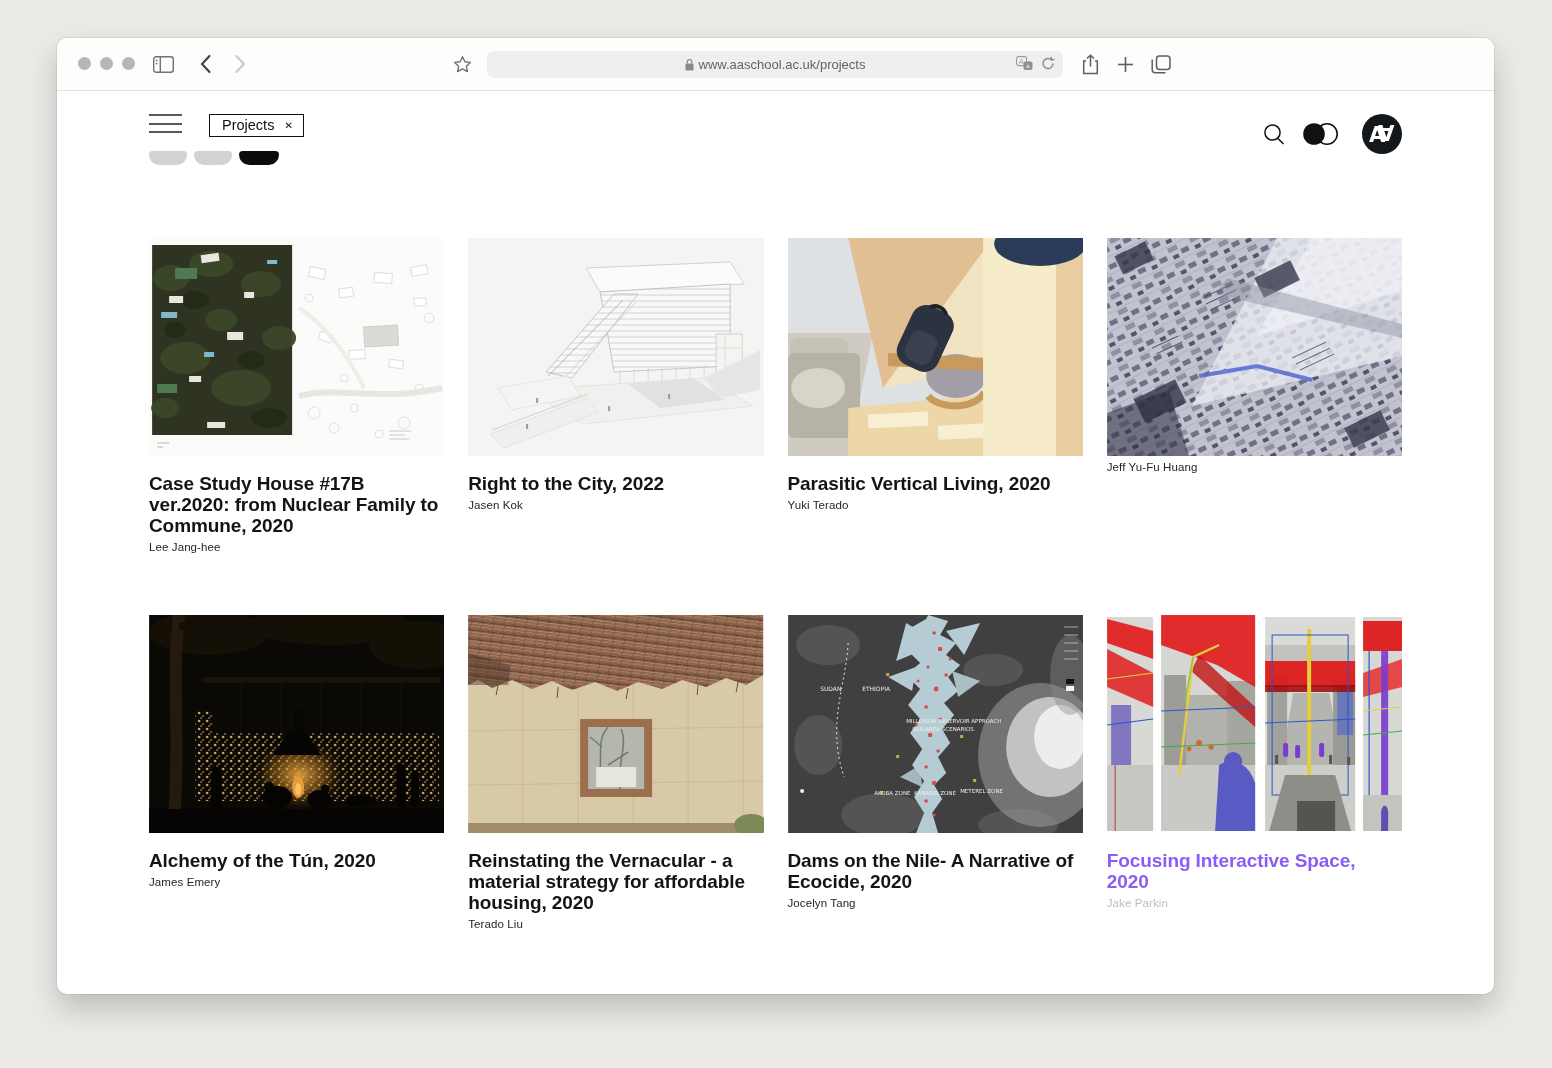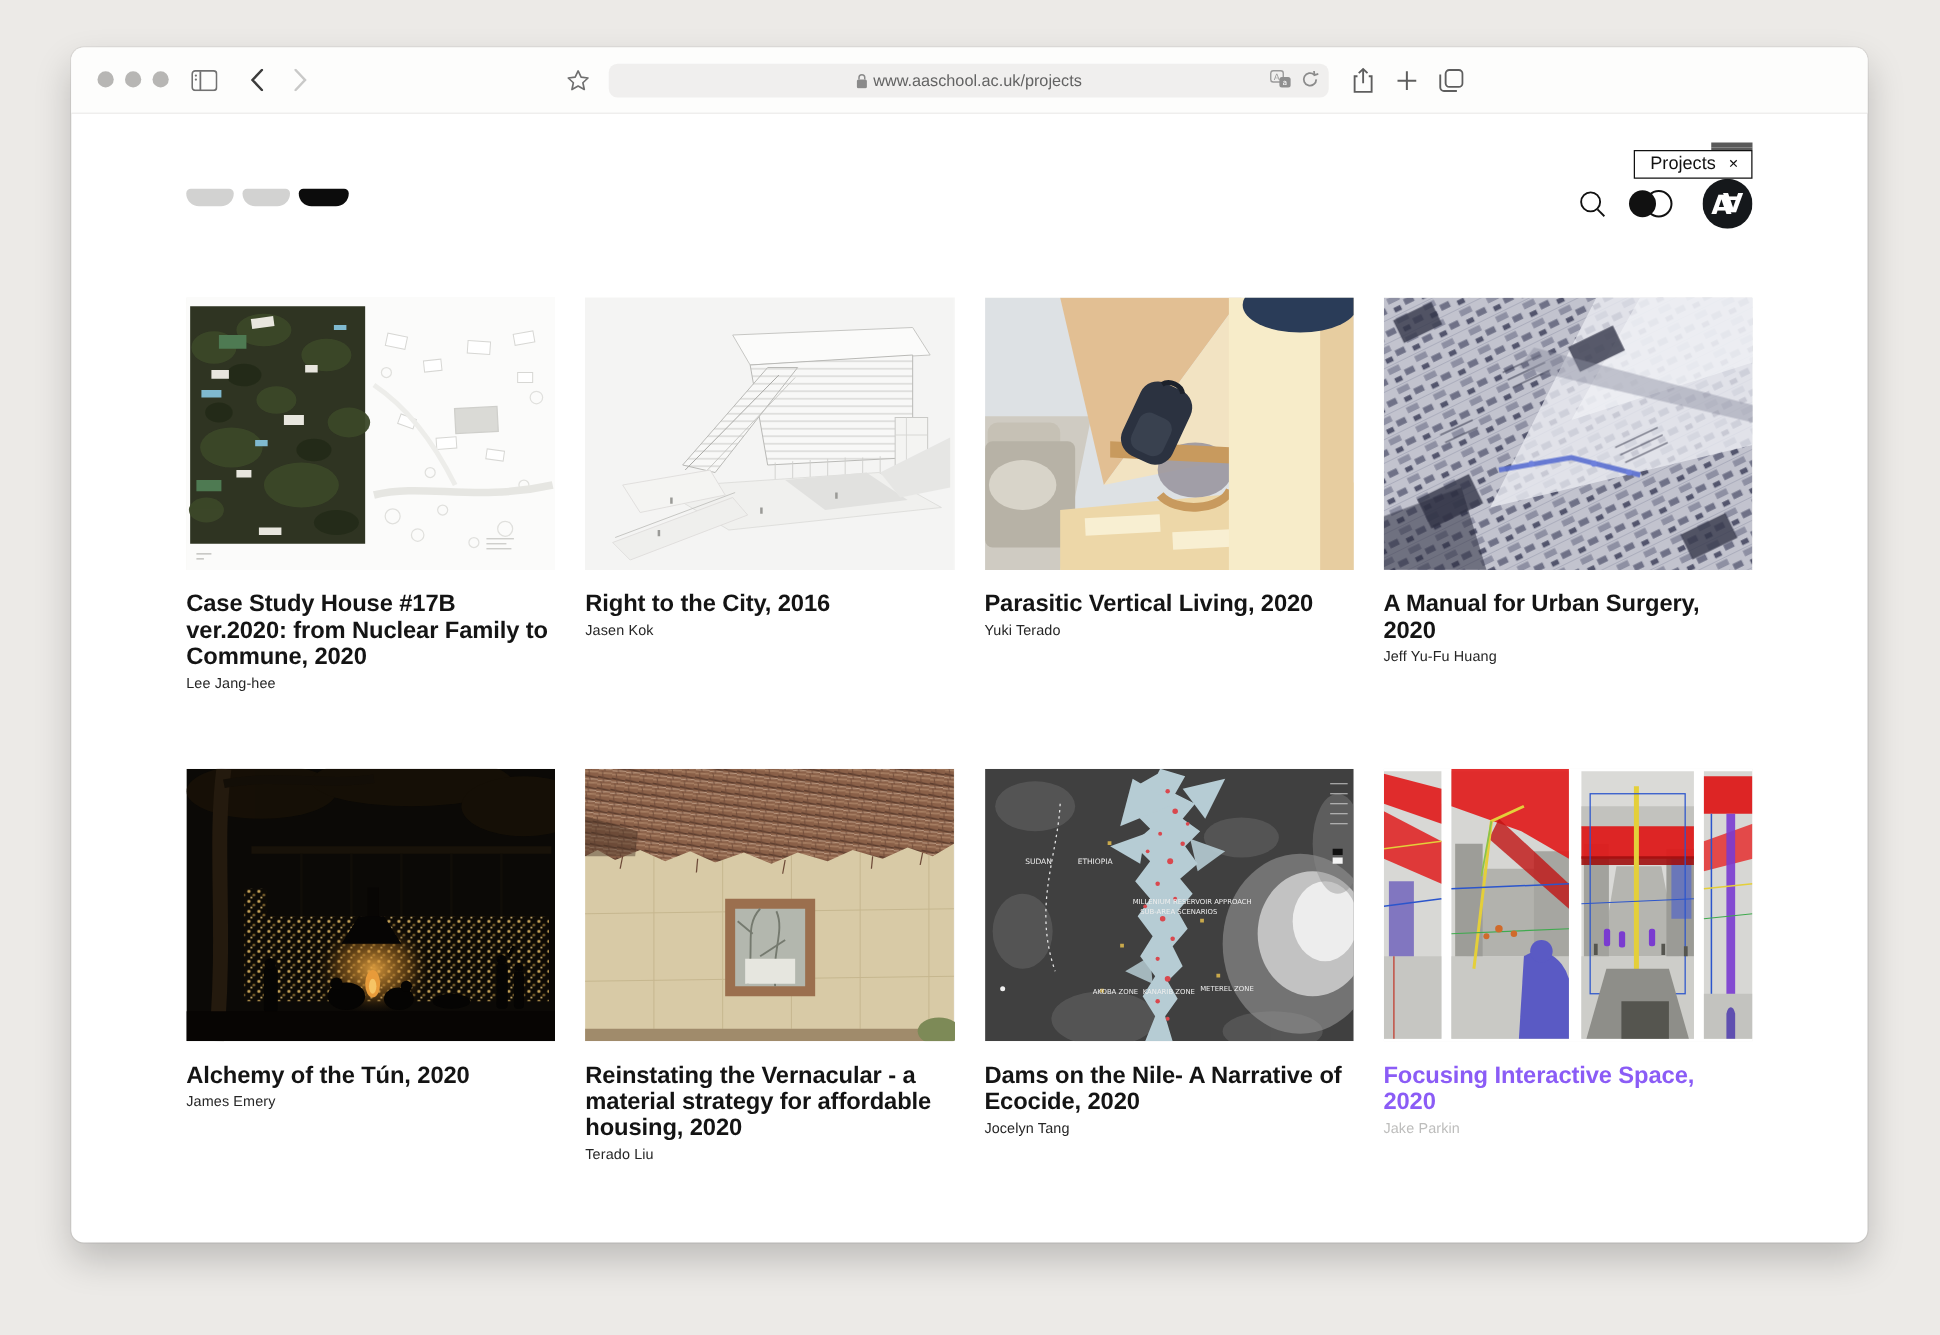--- a/index.html
+++ b/index.html
@@ -21,21 +21,21 @@
   .tl{position:absolute;top:19px;width:13px;height:13px;border-radius:50%;background:#b7b6b4;}
   .tb-ico{position:absolute;top:14px;width:24px;height:24px;display:flex;align-items:center;justify-content:center;}
   .urlfield{
     position:absolute;left:430px;top:13px;width:576px;height:27px;
     background:#f0efee;border-radius:7px;display:flex;align-items:center;justify-content:center;
     color:#636363;font-size:13px;gap:5px;
   }
   .urlfield .side-icons{position:absolute;right:8px;top:5px;display:flex;gap:8px;align-items:center;}
   
   .page{position:relative;height:903px;padding:0 92px;box-sizing:border-box;overflow:hidden;border-radius:0 0 10px 10px;}
-  .site-header{display:flex;align-items:flex-end;padding-top:23px;height:26px;flex-direction:column;}
+  .site-header{display:flex;align-items:flex-start;padding-top:23px;height:26px;}
   .hamburger{width:33px;height:19px;display:flex;flex-direction:column;justify-content:space-between;cursor:pointer;}
   .hamburger span{display:block;height:2px;background:#5a5a5a;}
   .tag{
     margin-left:27px;border:1.5px solid #111;padding:2px 10px 3px 12px;
     font-size:14.5px;color:#111;display:flex;align-items:center;gap:10px;
   }
   .tag .x{font-size:10px;margin-top:1px;cursor:pointer;}
   .hdr-right{margin-left:auto;display:flex;align-items:center;gap:17px;}
   .aalogo{width:40px;height:40px;margin-left:6px;}
   
@@ -287,21 +287,21 @@
             <line x1="257" y1="96" x2="257" y2="138" stroke="#d3d3d0" stroke-width="0.7"></line>
             <polygon points="236,140 292,112 292,152 252,160" fill="#e6e6e4"></polygon>
             <g fill="#9a9a97">
                 <rect x="68" y="160" width="2" height="5"></rect>
                 <rect x="140" y="168" width="2" height="5"></rect>
                 <rect x="200" y="156" width="2" height="5"></rect>
                 <rect x="58" y="186" width="2" height="5"></rect>
               </g>
           </svg>
         </div>
-        <div class="title">Right to the City, 2016</div>
+        <div class="title">Right to the City, 2022</div>
         <div class="author">Jasen Kok</div>
       </div>
 
       <div class="card">
         <div class="thumb">
           <svg viewBox="0 0 295 218">
             <rect width="295" height="218" fill="#dde1e4"></rect>
             <polygon points="0,95 85,95 60,218 0,218" fill="#cfcbc2"></polygon>
             <rect x="2" y="100" width="58" height="28" rx="8" fill="#c6c1b5"></rect>
             <rect x="0" y="115" width="72" height="85" rx="6" fill="#b7b2a6"></rect>
@@ -361,21 +361,20 @@
             <polygon points="0,175 62,152 82,218 0,218" fill="#2c2e3f" opacity="0.55"></polygon>
             <path d="M92,138 L150,128 L205,142" fill="none" stroke="#5a6fd0" stroke-width="4" opacity="0.9"></path>
             <g fill="#6d80dd">
                 <circle cx="118" cy="133" r="2.4"></circle>
                 <circle cx="168" cy="133" r="2.4"></circle>
                 <circle cx="196" cy="140" r="2.4"></circle>
               </g>
             <polygon points="120,40 295,86 295,100 108,56" fill="#8b8da0" opacity="0.45"></polygon>
           </svg>
         </div>
-        <div class="title">A Manual for Urban Surgery, 2020</div>
         <div class="author">Jeff Yu-Fu Huang</div>
       </div>
 
       <div class="card">
         <div class="thumb">
           <svg viewBox="0 0 295 218">
             <defs>
               <pattern id="p5g" width="8" height="8" patternUnits="userSpaceOnUse">
                 <rect width="8" height="8" fill="#0d0a05"></rect>
                 <circle cx="2" cy="2" r="1.3" fill="#c9a55a"></circle>

